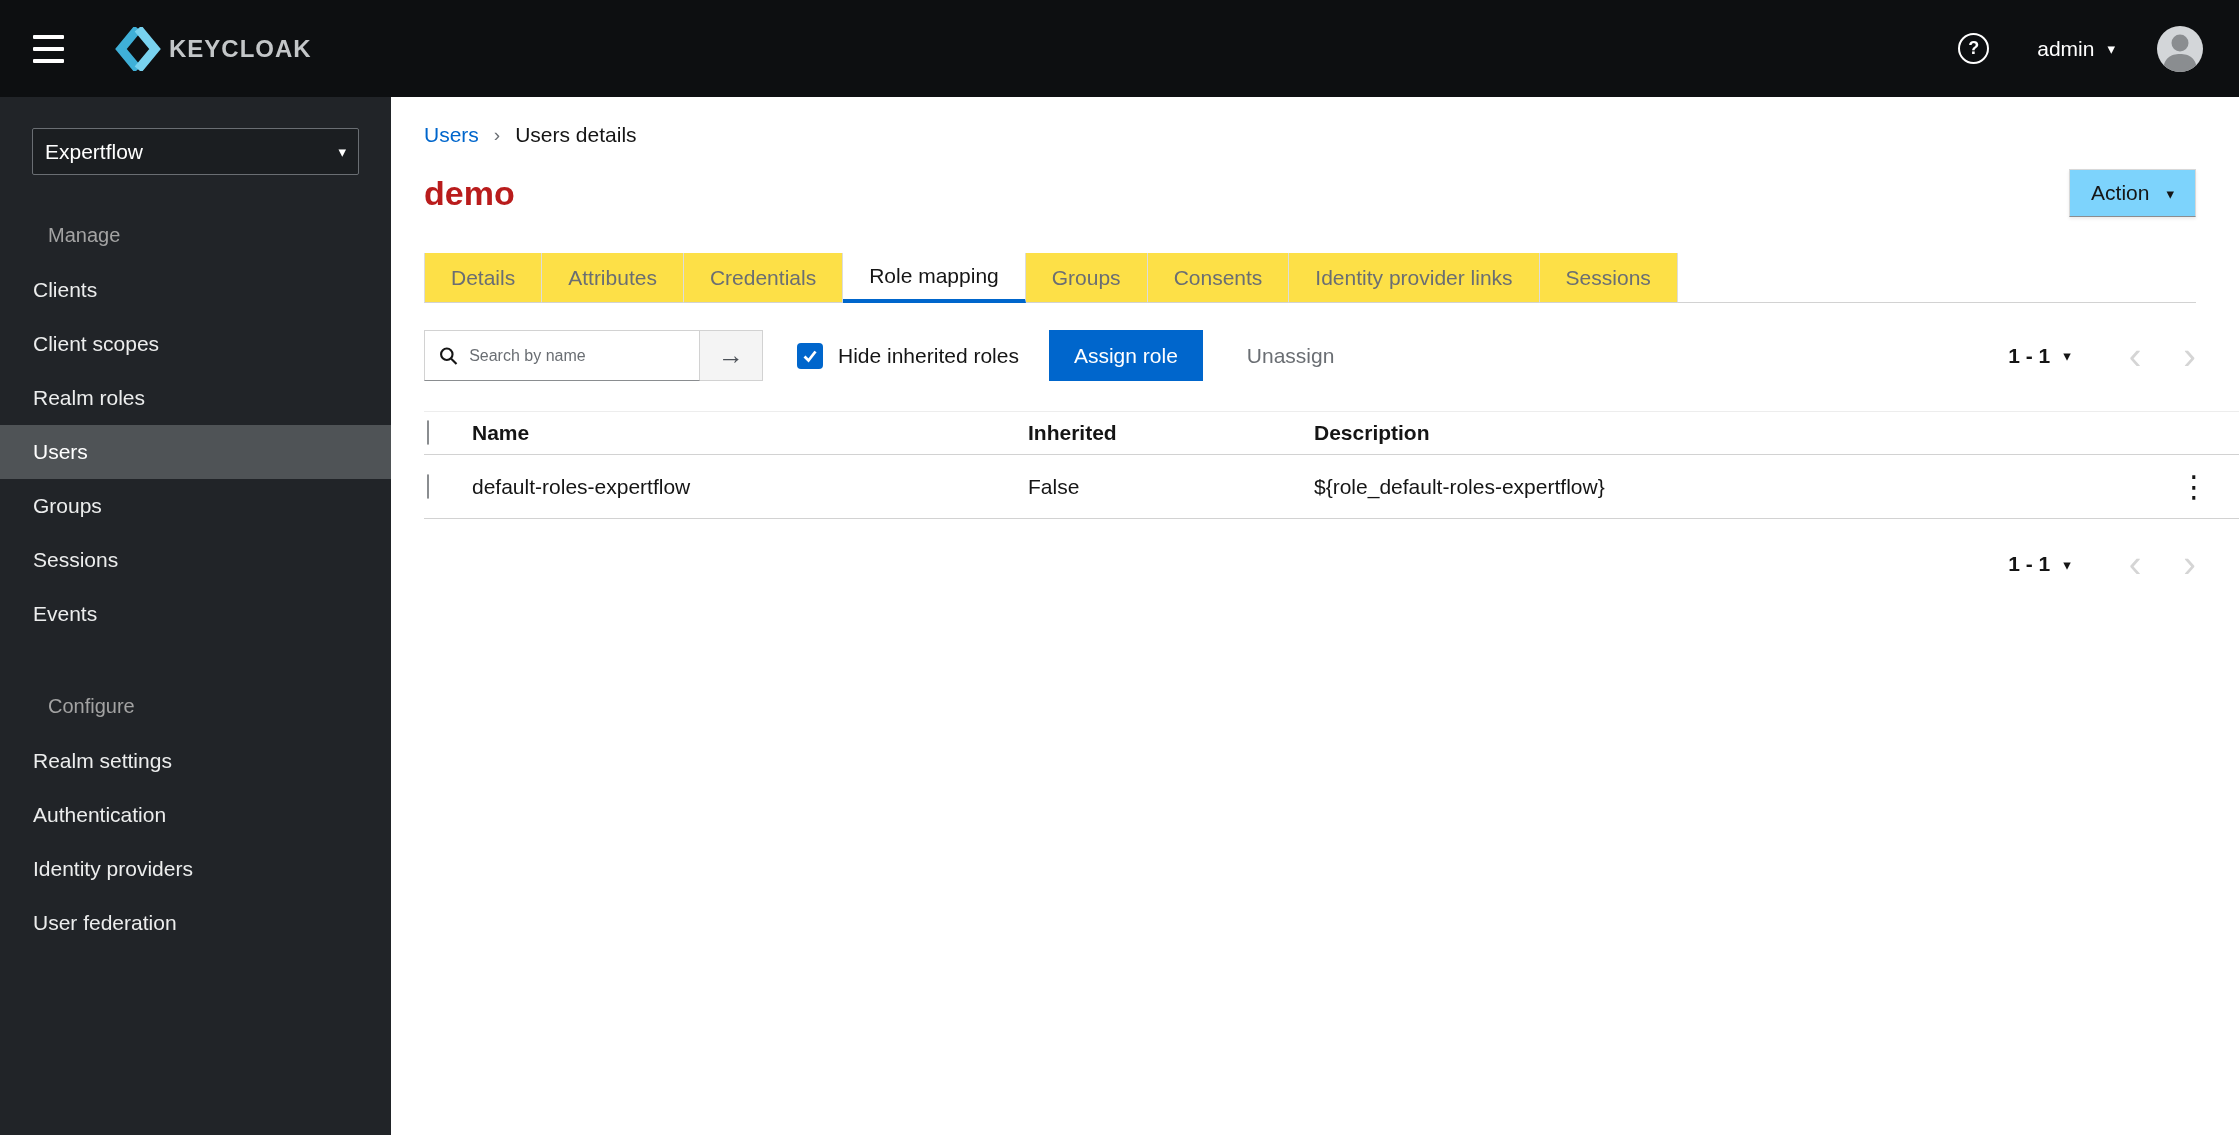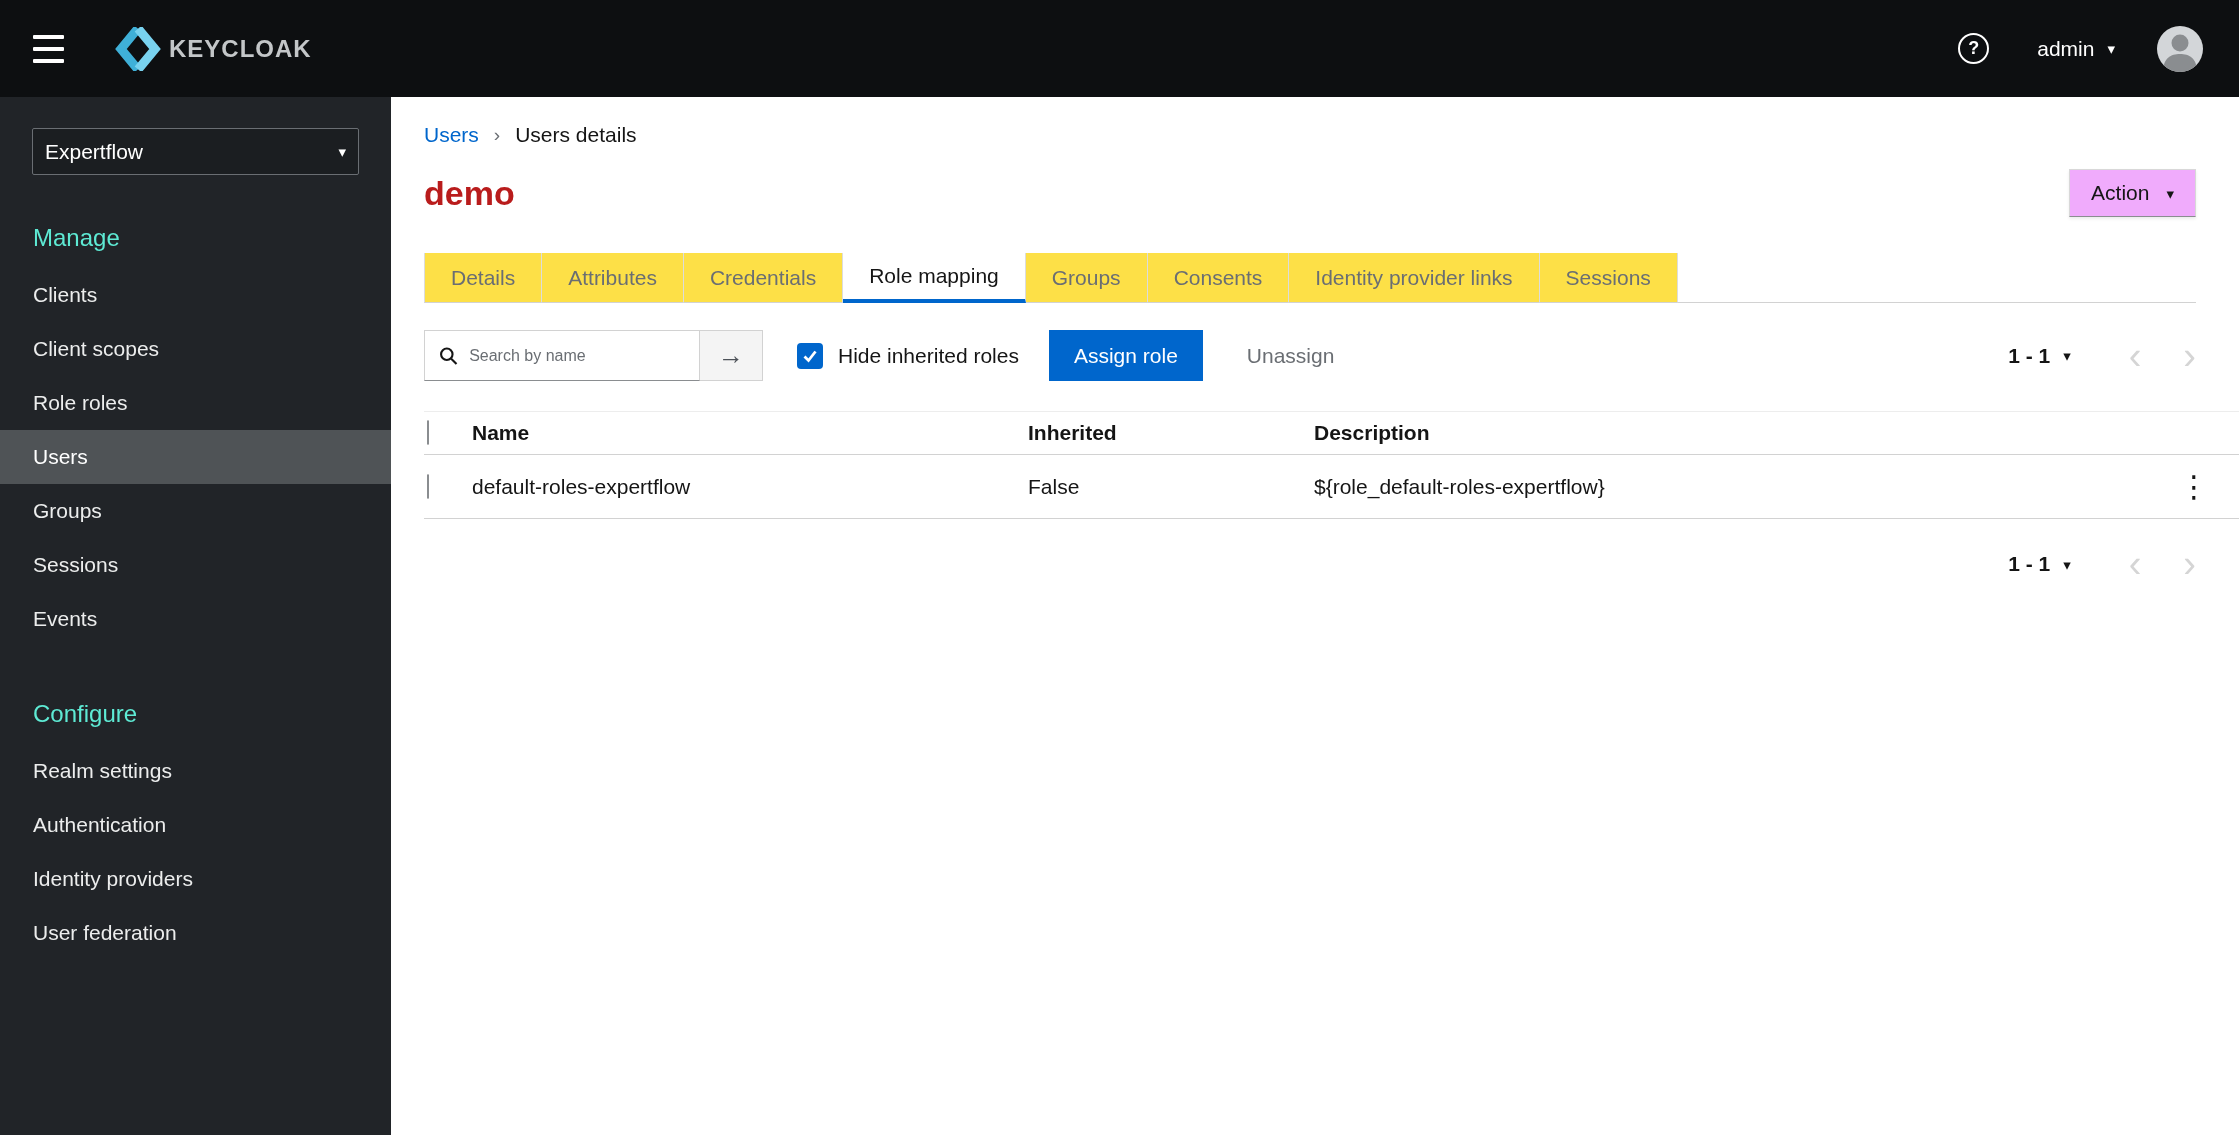--- a/index.html
+++ b/index.html
@@ -27,35 +27,35 @@
   .avatar { width:46px; height:46px; border-radius:50%; background:#d3d6d9; overflow:hidden; display:flex; align-items:flex-end; justify-content:center; cursor:pointer; }
 
   
   .layout { display:flex; height:1038px; }
 
   
   .sidebar { width:391px; background:#212428; flex-shrink:0; padding-top:31px; }
   .realm-selector { display:flex; align-items:center; justify-content:space-between; width:327px; height:47px; margin:0 32px; background:#1b1e21; border:1px solid #6a6e73; border-radius:2px; padding:0 12px; color:#fff; font-size:21px; }
   .nav-section { margin-top:49px; }
   .nav-section + .nav-section { margin-top:54px; }
-  .section-label { padding-left:33px; font-size:24px; color:#5eead4; margin-bottom:16px; }
+  .section-label { padding-left:48px; font-size:20px; color:#a3a3a3; margin-bottom:16px; }
   .nav-item { display:block; height:54px; line-height:54px; padding-left:33px; color:#eceded; font-size:21px; text-decoration:none; cursor:pointer; }
   .nav-item.active { background:#4f5356; color:#fff; }
 
   
   .main { flex:1; background:#fff; padding:24px 43px 0 33px; min-width:0; }
 
   .breadcrumb { display:flex; align-items:center; gap:15px; font-size:21px; height:28px; }
   .crumb-link { color:#0066cc; text-decoration:none; cursor:pointer; }
   .crumb-sep { color:#6a6e73; font-size:19px; }
   .crumb-current { color:#151515; }
 
   .title-row { display:flex; justify-content:space-between; align-items:center; margin-top:20px; }
   .page-title { font-size:34px; font-weight:700; color:#b91c1c; }
-  .action-btn { display:flex; align-items:center; gap:17px; height:48px; padding:0 21px; background:#f0abfc; border:1px solid #d8d8d8; border-bottom-color:#8a8d90; box-shadow:0 2px 3px rgba(0,0,0,0.08); font-size:21px; color:#151515; }
+  .action-btn { display:flex; align-items:center; gap:17px; height:48px; padding:0 21px; background:#7dd3fc; border:1px solid #d8d8d8; border-bottom-color:#8a8d90; box-shadow:0 2px 3px rgba(0,0,0,0.08); font-size:21px; color:#151515; }
 
   .tabs { display:flex; margin-top:36px; }
   .tab { height:50px; padding:0 26px; font-size:21px; background:#fde047; color:#6a6e73; border:none; border-bottom:1px solid #d2d2d2; border-right:1px solid #dcdcdc; }
   .tab:first-child { border-left:1px solid #dcdcdc; }
   .tab.active { background:#fff; color:#151515; border-bottom:4px solid #0066cc; }
   .tabs-filler { flex:1; border-bottom:1px solid #d2d2d2; }
 
   .toolbar { display:flex; align-items:center; margin-top:27px; }
   .search-group { display:flex; height:51px; }
   .search-box { display:flex; align-items:center; width:276px; border:1px solid #d2d2d2; border-bottom-color:#8a8d90; background:#fff; padding-left:13px; gap:10px; }
@@ -129,21 +129,21 @@
   <nav class="sidebar">
     <button class="realm-selector">
       <span>Expertflow</span>
       <span class="caret white">▾</span>
     </button>
 
     <div class="nav-section">
       <div class="section-label">Manage</div>
       <a class="nav-item">Clients</a>
       <a class="nav-item">Client scopes</a>
-      <a class="nav-item">Role roles</a>
+      <a class="nav-item">Realm roles</a>
       <a class="nav-item active">Users</a>
       <a class="nav-item">Groups</a>
       <a class="nav-item">Sessions</a>
       <a class="nav-item">Events</a>
     </div>
 
     <div class="nav-section">
       <div class="section-label">Configure</div>
       <a class="nav-item">Realm settings</a>
       <a class="nav-item">Authentication</a>

